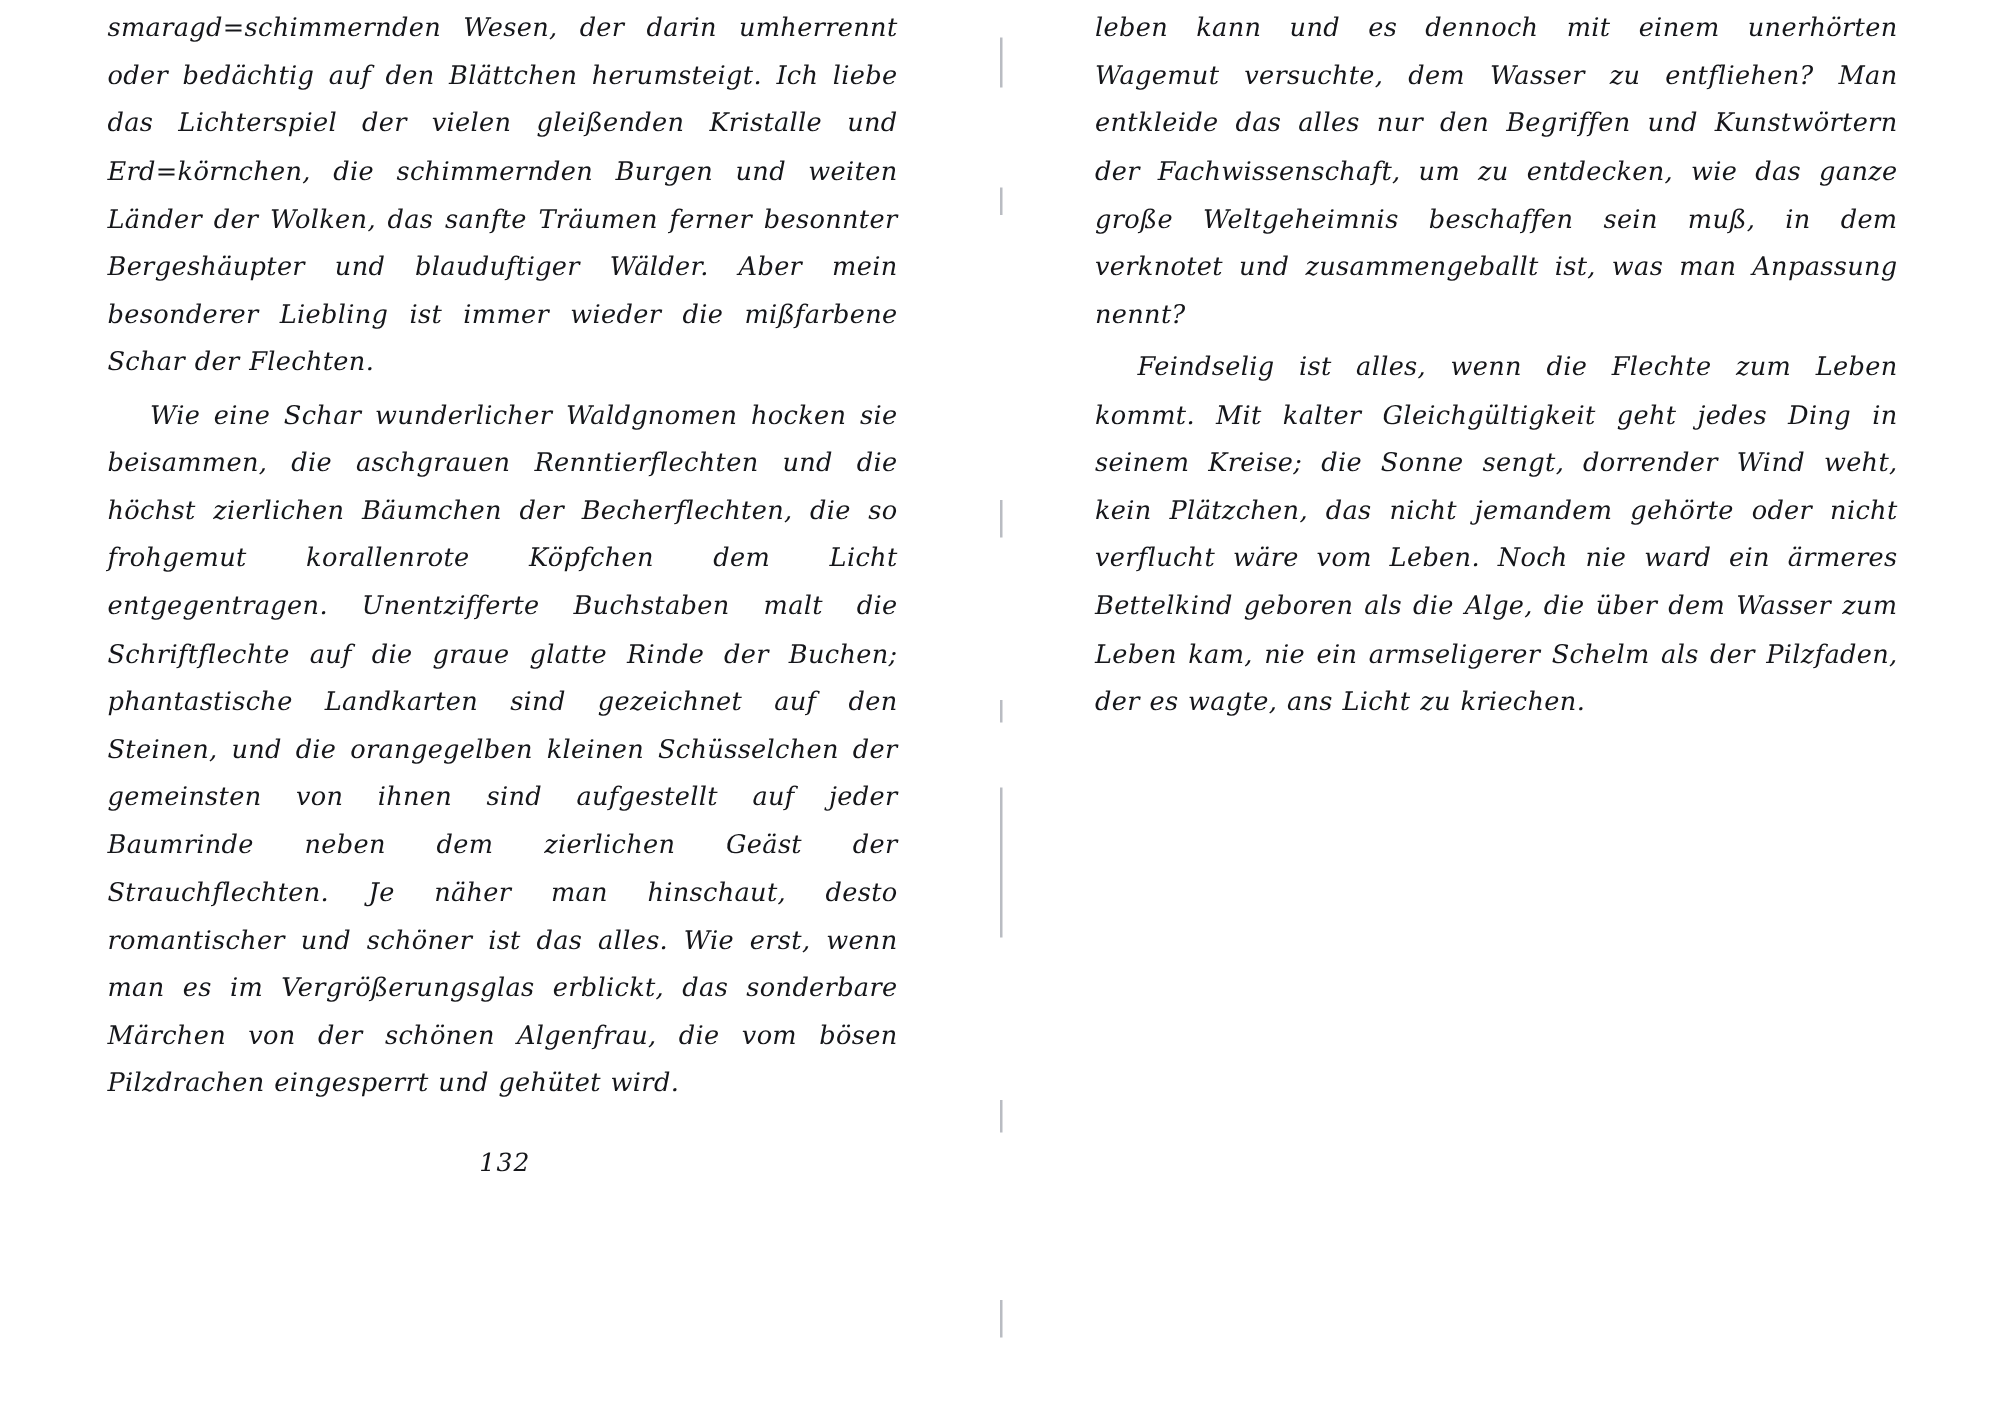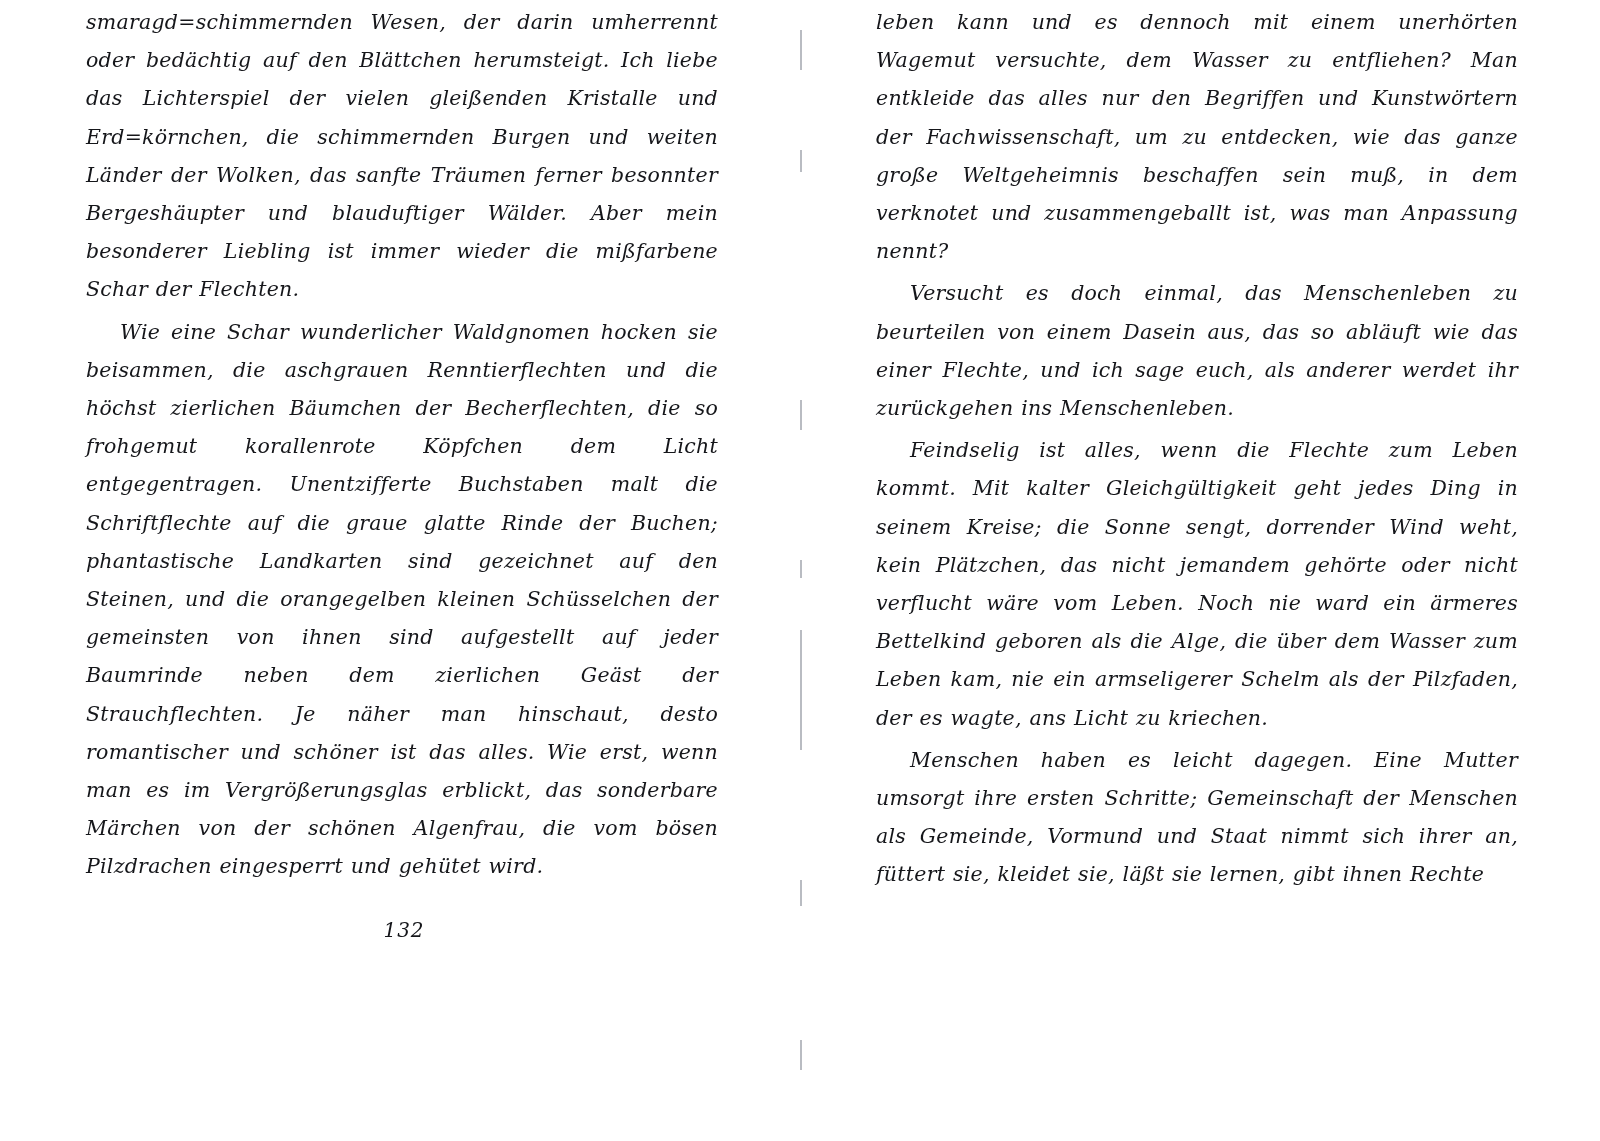--- a/index.html
+++ b/index.html
@@ -115,23 +115,21 @@
 
     </div>
     <div class="folio">132</div>
   </div>
 
   <div class="page right">
     <div class="running-head">Die Flechte als Philosoph</div>
     <div class="rule"></div>
     <div class="body-text">
       <p>Dämmern da nicht Möglichkeiten neuer Weltwerdung in dieser Geschichte von der Algenzelle, die nur im Wasser leben kann und es dennoch mit einem unerhörten Wagemut versuchte, dem Wasser zu entfliehen? Man entkleide das alles nur den Begriffen und Kunstwörtern der Fachwissenschaft, um zu entdecken, wie das ganze große Weltgeheimnis beschaffen sein muß, in dem verknotet und zusammengeballt ist, was man Anpassung nennt?</p>
-      <p>Versucht es doch einmal, das Menschenleben zu beurteilen von einem Dasein aus, das so abläuft wie das einer Flechte, und ich sage euch, als anderer werdet ihr zurückgehen ins Menschenleben.</p>
       <p>Feindselig ist alles, wenn die Flechte zum Leben kommt. Mit kalter Gleichgültigkeit geht jedes Ding in seinem Kreise; die Sonne sengt, dorrender Wind weht, kein Plätzchen, das nicht jemandem gehörte oder nicht verflucht wäre vom Leben. Noch nie ward ein ärmeres Bettelkind geboren als die Alge, die über dem Wasser zum Leben kam, nie ein armseligerer Schelm als der Pilzfaden, der es wagte, ans Licht zu kriechen.</p>
-      <p>Menschen haben es leicht dagegen. Eine Mutter umsorgt ihre ersten Schritte; Gemeinschaft der Menschen als Gemeinde, Vormund und Staat nimmt sich ihrer an, füttert sie, kleidet sie, läßt sie lernen, gibt ihnen Rechte</p>
     </div>
   </div>
 
   <div class="gutter-marks">
     <span style="top:30px;height:40px;"></span>
     <span style="top:150px;height:22px;"></span>
     <span style="top:400px;height:30px;"></span>
     <span style="top:560px;height:18px;"></span>
     <span style="top:630px;height:120px;"></span>
     <span style="top:880px;height:26px;"></span>

